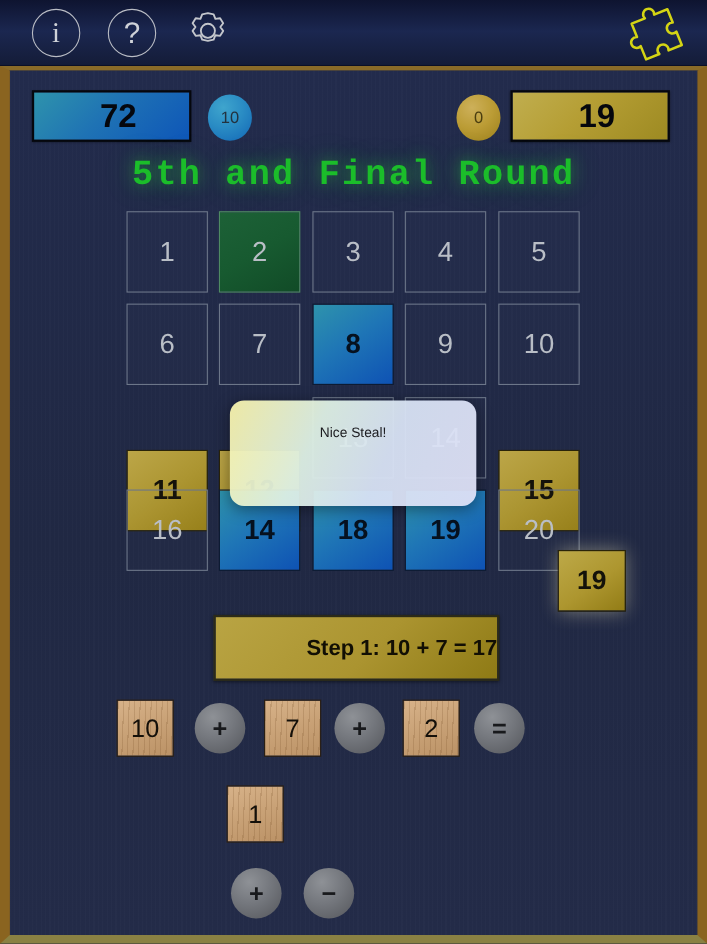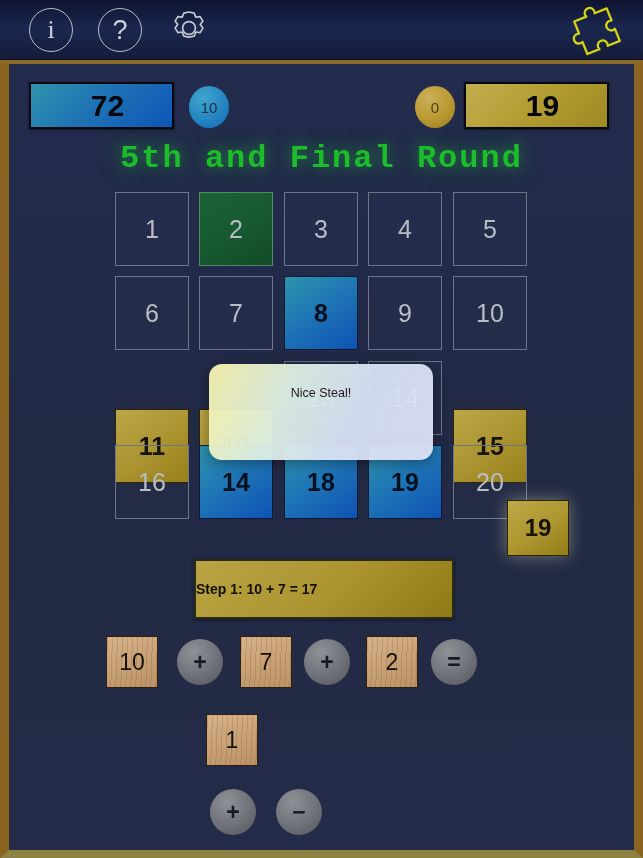--- a/index.html
+++ b/index.html
@@ -142,22 +142,22 @@
   }
 
   
   #steps {
     position: absolute; left: 185px; top: 495px;
     width: 260px; height: 60px;
     background: linear-gradient(135deg,#b9a443 0%, #ab9430 55%, #8e7a15 100%);
     border: 2px solid #2b2a18;
     box-shadow: 0 1px 3px rgba(0,0,0,.5);
     display: flex; flex-direction: column;
-    align-items: flex-start; justify-content: center;
-    color: #120f04; font-size: 14px; font-weight: bold;
+    align-items: flex-end; justify-content: center;
+    color: #120f04; font-size: 20px; font-weight: bold;
     font-family: "Liberation Sans", sans-serif;
     line-height: 1.5;
   }
 
   
   #equation { position: absolute; left: 0; top: 572px; width: 625px; height: 62px; }
   #secondrow { position: absolute; left: 0; top: 650px; width: 625px; height: 56px; }
   #controls  { position: absolute; left: 0; top: 722px; width: 625px; height: 56px; }
 
   .wood {

